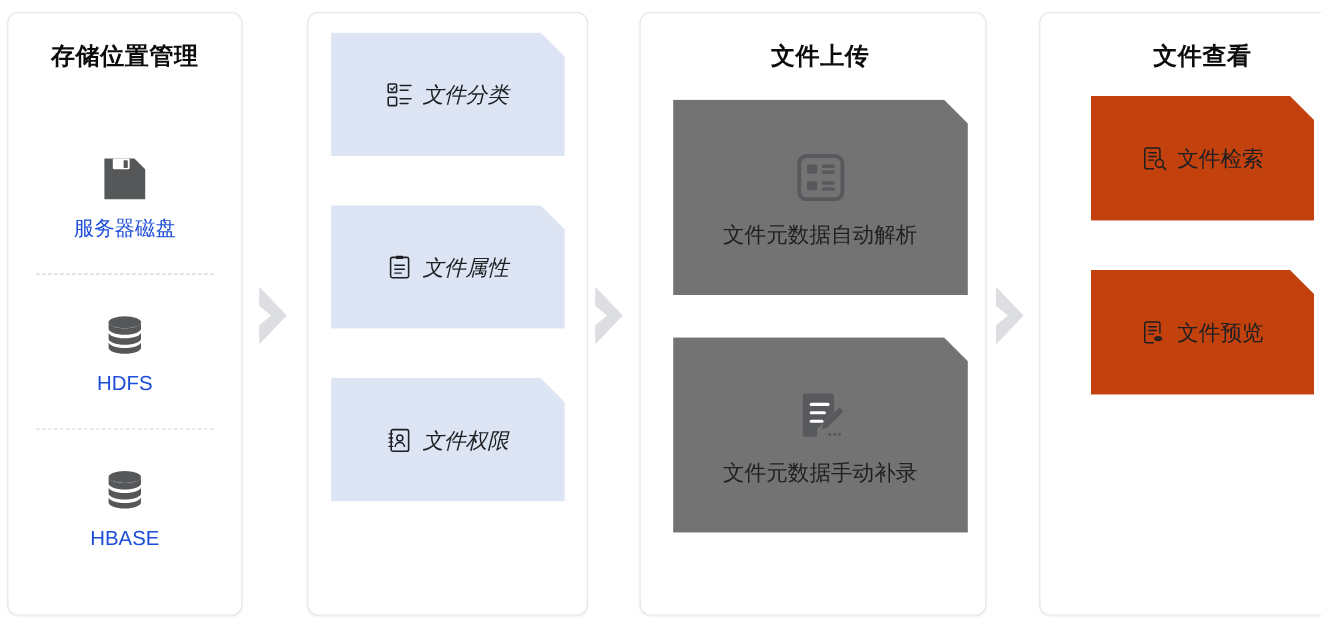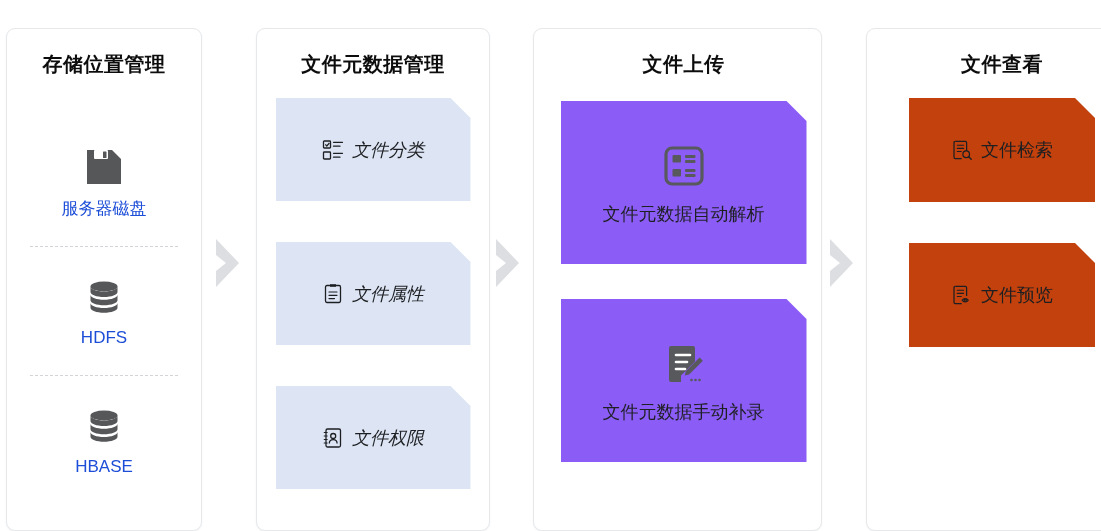--- a/index.html
+++ b/index.html
@@ -15,21 +15,21 @@
     position: relative;
     width: 1101px;
     height: 531px;
     display: flex;
     align-items: flex-start;
   }
 
   
   .panel {
     position: absolute;
-    top: 28px;
+    top: 10px;
     height: 503px;
     background: #ffffff;
     border: 1px solid #e6e8ea;
     border-radius: 9px;
     box-shadow: 0 1px 2px rgba(0,0,0,0.055);
     display: flex;
     flex-direction: column;
     align-items: center;
   }
   .panel-1 { left: 6px;   width: 196px; }
@@ -138,21 +138,21 @@
     margin-bottom: 41px;
     font-style: italic;
   }
   .panel-2 .chip:last-child { margin-bottom: 0; }
 
   
   .panel-3 .chips { margin-top: 19px; }
   .panel-3 .chip {
     width: 246px;
     height: 163px;
-    background: #8b5cf6;
+    background: #737373;
     margin-bottom: 35px;
     flex-direction: column;
   }
   .panel-3 .chip:last-child { margin-bottom: 0; }
   .panel-3 .chip-icon { margin-bottom: 16px; color: #58595d; }
   .panel-3 .chip-label { font-size: 18px; color: #1f2023; }
 
   
   .panel-4 .chips { margin-top: 16px; }
   .panel-4 .chip {
@@ -219,21 +219,20 @@
     </div>
   </section>
 
   <div class="chev chev-1">
     <svg viewBox="0 0 34 52" aria-hidden="true">
       <path fill="currentColor" d="M3 2 L26 26 L3 50 L3 34 L13 26 L3 18 Z"></path>
     </svg>
   </div>
 
   <section class="panel panel-2">
-    <h2 class="panel-title">文件元数据管理</h2>
 
     <div class="chips">
 
       <div class="chip chip-inline">
         <span class="chip-icon">
           <svg width="22" height="22" viewBox="0 0 22 22" aria-hidden="true">
             <g fill="none" stroke="currentColor" stroke-width="1.3">
               <rect x="1.5" y="2" width="7" height="7" rx="0.8"></rect>
               <rect x="1.5" y="13" width="7" height="7" rx="0.8"></rect>
               <path d="M3.3 5.4 l1.5 1.6 l2.6 -3" stroke-width="1.2"></path>

